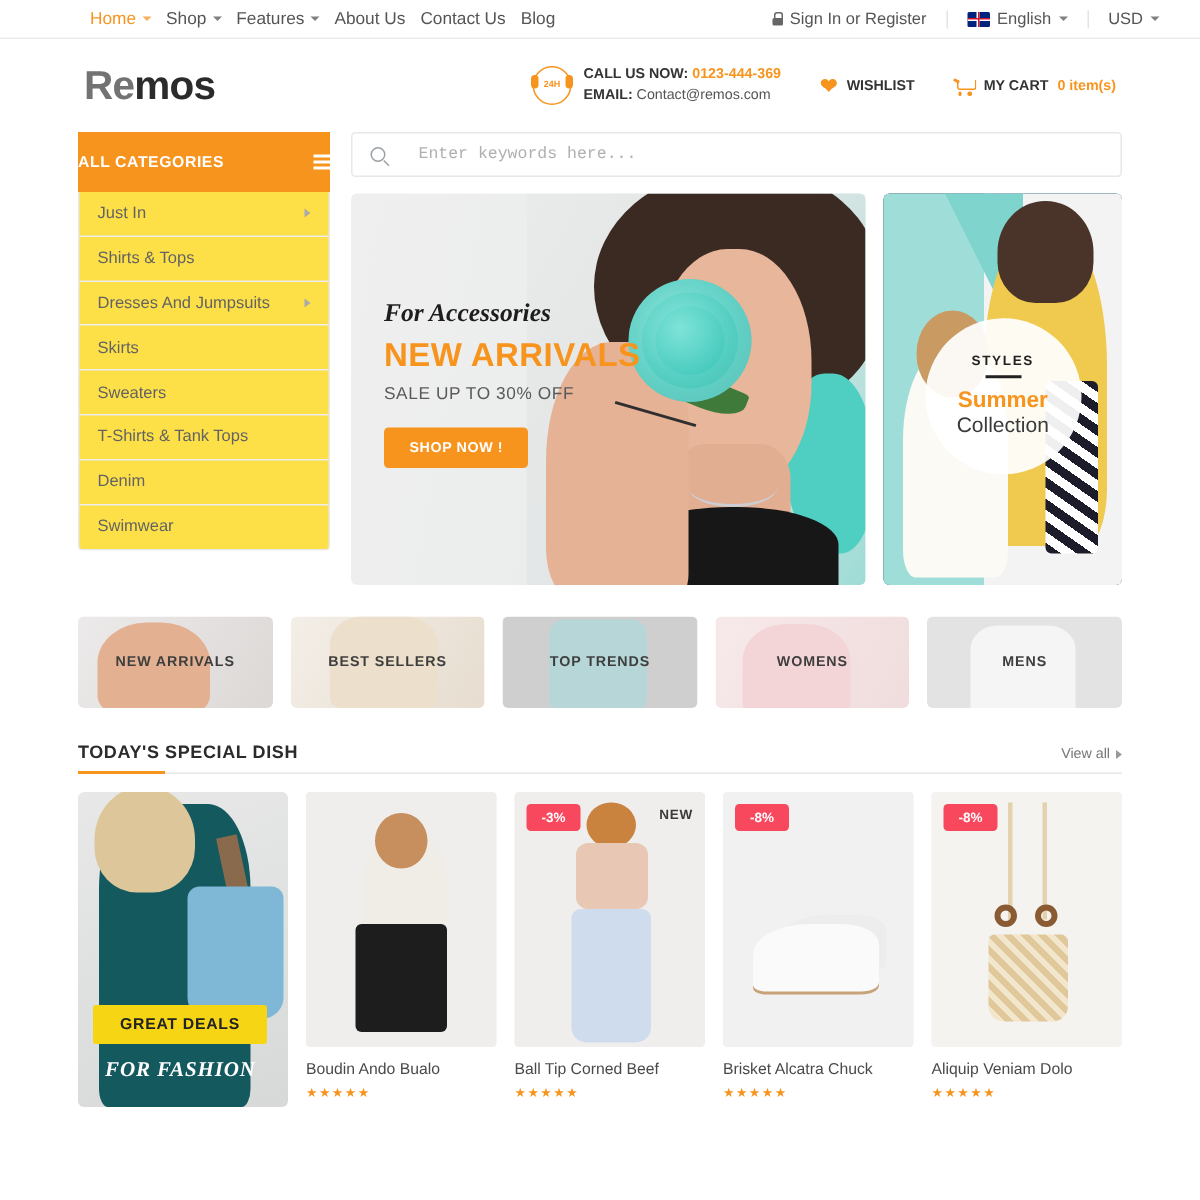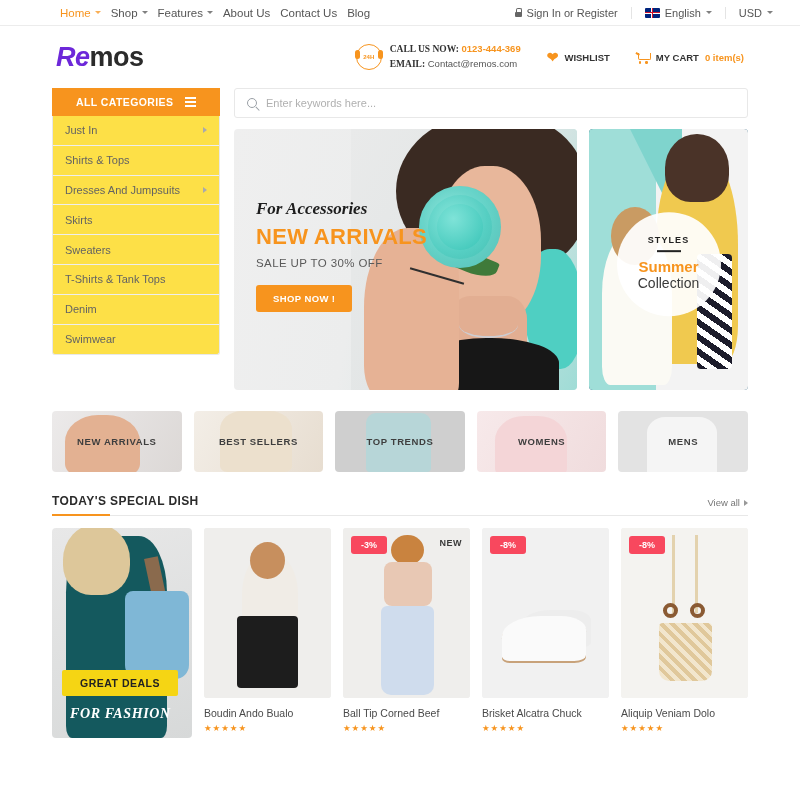--- a/index.html
+++ b/index.html
@@ -72,41 +72,41 @@
   .flag-cross { position:absolute; left:7px; top:0; width:1px; height:10px; background:#cf142b; z-index:2;}
   .flag-cross2 { position:absolute; left:0; top:4.5px; width:15px; height:1px; background:#cf142b; z-index:2;}
 
   
   .header {
     height: 62px;
     display: flex; align-items: center;
     padding: 0 56px;
   }
   .logo { font-size: 27px; font-weight: bold; letter-spacing: -0.5px; }
-  .logo .r { color: #6d28d9; font-style: italic; }
+  .logo .r { color: #737373; }
   .logo .est { color: #2b2b2b; }
   .header-right { margin-left: auto; display: flex; align-items: center; gap: 0; }
   .callbox { display: flex; align-items: center; gap: 8px; }
   .headset {
     width: 26px; height: 26px; border-radius: 50%;
     border: 1.5px solid #f7941e;
     position: relative; flex: none;
     display:flex; align-items:center; justify-content:center;
     font-size: 6px; color:#f7941e; font-weight:bold;
   }
   .headset::before {
     content:''; position:absolute; left:-2px; top:5px; width:5px; height:9px;
     border-radius:3px; background:#f7941e;
   }
   .headset::after {
     content:''; position:absolute; right:-2px; top:5px; width:5px; height:9px;
     border-radius:3px; background:#f7941e;
   }
   .call-lines { font-size: 9.5px; line-height: 1.45; }
-  .call-lines .lbl { color: #333; font-weight: bold; font-family: Liberation Serif, serif; }
+  .call-lines .lbl { color: #333; font-weight: bold; }
   .call-lines .num { color: #f7941e; font-weight: bold; }
   .call-lines .val { color: #555; }
   .wishlist, .mycart {
     display: flex; align-items: center; gap: 6px;
     font-size: 9.5px; font-weight: bold; color: #333;
     margin-left: 26px; cursor: pointer; white-space: nowrap;
   }
   .heart-icon { color: #f7941e; font-size: 14px; line-height: 1; }
   .cart-icon {
     width: 14px; height: 11px; position: relative; display:inline-block;
@@ -124,22 +124,22 @@
   .cart-count { color: #f7941e; }
 
   
   .main { padding: 0 52px; }
   .row-top { display: flex; gap: 14px; }
 
   
   .sidebar { width: 168px; flex: none; }
   .cat-head {
     background: #f7941e; color: #fff;
-    height: 28px; display: flex; align-items: center;
-    padding: 0 24px; font-size: 10.5px; font-weight: bold;
+    height: 40px; display: flex; align-items: center;
+    padding: 0 0; font-size: 10.5px; font-weight: bold;
     letter-spacing: .4px;
   }
   .cat-head .burger { margin-left: auto; display:flex; flex-direction:column; gap:2.2px;}
   .cat-head .burger span { display:block; width:11px; height:1.6px; background:#fff;}
   .cat-list {
     border: 1px solid #e8e8e8; border-top: none;
     border-radius: 0 0 3px 3px; background: #fde047;
   }
   .cat-item {
     height: 29.8px; display: flex; align-items: center;
@@ -165,22 +165,23 @@
   .search-glass {
     width: 10px; height: 10px; border: 1.4px solid #9aa0a6;
     border-radius: 50%; position: relative; flex: none;
   }
   .search-glass::after {
     content:''; position:absolute; right:-3.5px; bottom:-2.5px;
     width:4.5px; height:1.4px; background:#9aa0a6; transform:rotate(45deg);
   }
   .searchbar input {
     border: none; outline: none; flex: 1;
-    font-family: Liberation Sans, sans-serif; font-size: 11px; color: #555;
+    font-family: Liberation Mono, monospace; font-size: 11px; color: #555;
     background: transparent;
+    margin-left: 13px;
   }
   .searchbar input::placeholder { color: #b0b0b0; }
 
   .banners { display: flex; gap: 12px; }
   .hero {
     flex: 1; height: 261px; border-radius: 4px; overflow: hidden;
     position: relative;
     background: linear-gradient(100deg,#efefef 0%, #eceded 38%, #dfe9e8 60%, #bfe6e2 100%);
   }
   .hero-copy {

